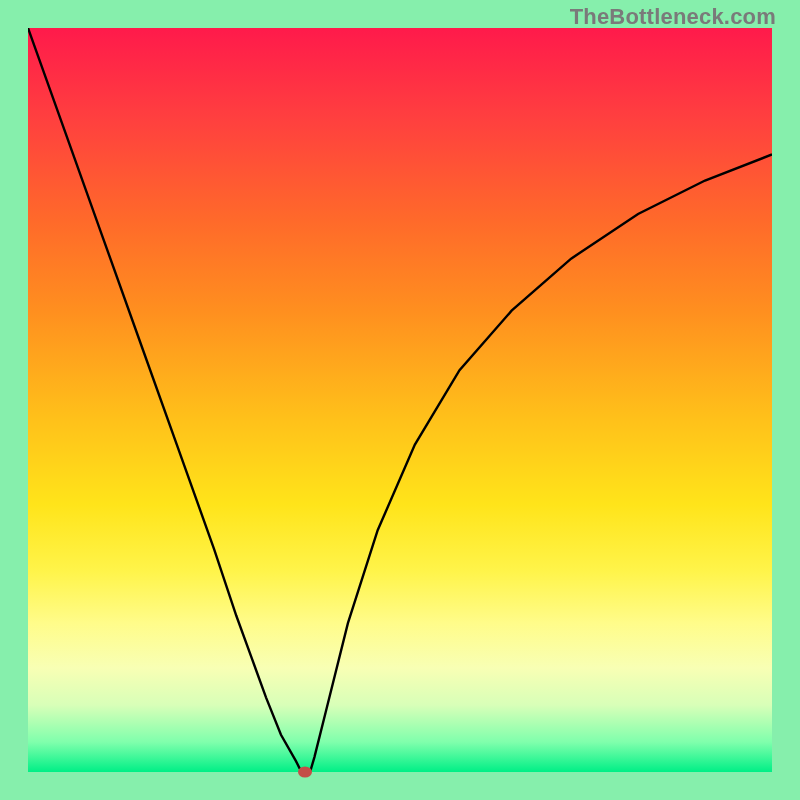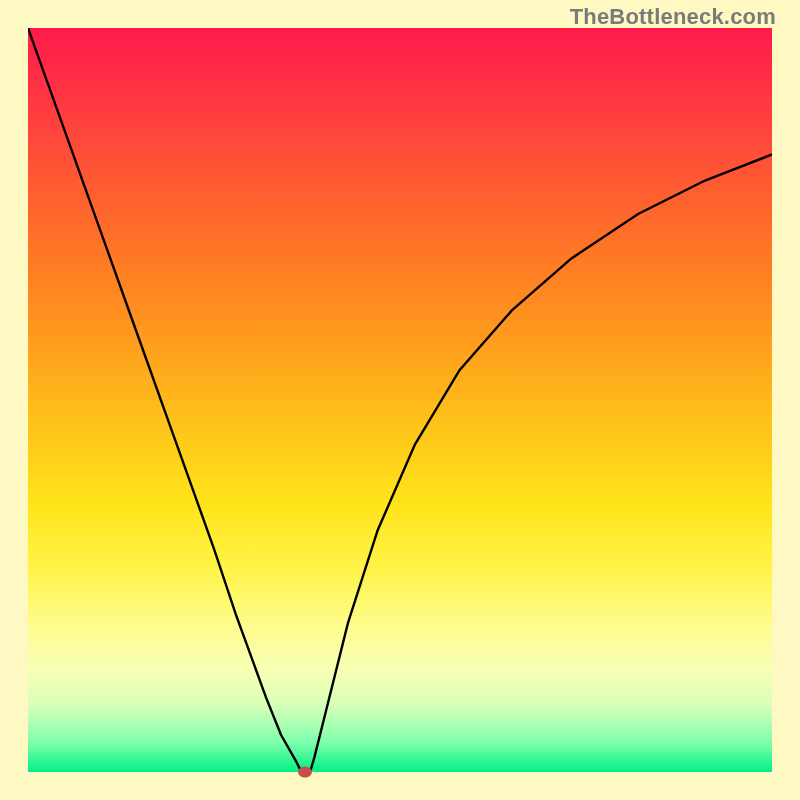--- a/index.html
+++ b/index.html
@@ -8,21 +8,21 @@
     width: 800px;
     height: 800px;
     background: #000;
     font-family: Arial, Helvetica, sans-serif;
     overflow: hidden;
   }
   .wrap {
     position: relative;
     width: 800px;
     height: 800px;
-    background: #fef9c3;
+    background: #86efac;
   }
   .watermark {
     position: absolute;
     top: 4px;
     right: 24px;
     color: #7a7a7a;
     font-size: 22px;
     font-weight: 600;
     letter-spacing: 0.2px;
     z-index: 5;

